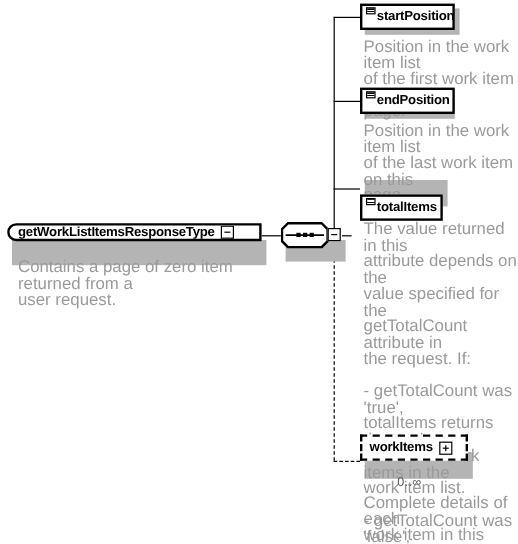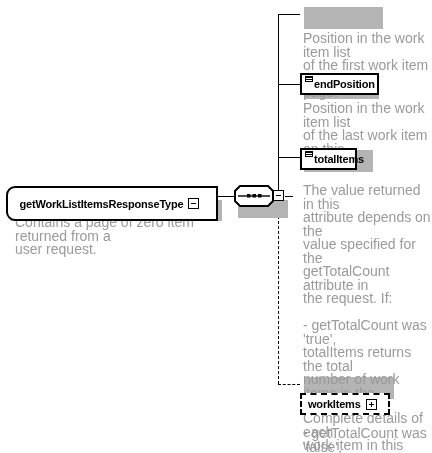--- a/index.html
+++ b/index.html
@@ -47,24 +47,23 @@
     font-weight: bold;
     color: #000000;
     line-height: 12px;
     white-space: nowrap;
     letter-spacing: -0.2px;
   }
 
   
   .node.root {
     border-radius: 9px 0 0 9px;
-    height: 35px;
+    height: 15px;
     padding-left: 7px;
     padding-right: 12px;
-    justify-content: center;
   }
 
   
   .node.optional {
     border: 2px dashed #000000;
     padding-left: 6px;
   }
 
   
   .attr-icon {
@@ -217,20 +216,24 @@
   <div class="line h" style="left:285px; top:196px; width:8px;"></div>
 
   <div class="line v" style="left:278px; top:14px; height:183px;"></div>
 
   <div class="line dashed-v" style="left:278px; top:196px; height:188px;"></div>
 
   <div class="line h" style="left:278px; top:14px; width:22px;"></div>
 
   <div class="node-shadow" style="left:304px; top:7px; width:79px; height:22px;"></div>
 
+  <div class="node" style="left:300px; top:3px; width:79px;">
+    <span class="attr-icon"></span>
+    <span class="node-label">startPosition</span>
+  </div>
 
   <div class="doc" style="left:303px; top:32px; width:126px;">Position in the work item list
 of the first work item on this
 page.</div>
 
   <div class="line h" style="left:278px; top:84px; width:22px;"></div>
 
   <div class="node-shadow" style="left:304px; top:77px; width:75px; height:22px;"></div>
 
   <div class="node" style="left:300px; top:73px; width:79px;">
@@ -239,21 +242,21 @@
   </div>
 
   <div class="doc" style="left:303px; top:102px; width:126px;">Position in the work item list
 of the last work item on this
 page.</div>
 
   <div class="line h" style="left:278px; top:157px; width:22px;"></div>
 
   <div class="node-shadow" style="left:304px; top:150px; width:69px; height:22px;"></div>
 
-  <div class="node" style="left:300px; top:148px; width:57px;text-align:center;">
+  <div class="node" style="left:300px; top:162px; width:69px;text-align:center;">
     <span class="attr-icon"></span>
     <span class="node-label">totalItems</span>
   </div>
 
   <div class="doc" style="left:303px; top:184px; width:128px;">The value returned in this
 attribute depends on the
 value specified for the
 getTotalCount attribute in
 the request. If:
 
@@ -266,21 +269,21 @@
 totalItems returns -1 if the
 work item list contains at
 least one work item, or 0
 (zero) if the work item list is
 empty.</div>
 
   <div class="line dashed-h" style="left:278px; top:384px; width:22px;"></div>
 
   <div class="node-shadow" style="left:304px; top:377px; width:90px; height:22px;"></div>
 
-  <div class="node optional" style="left:300px; top:393px; width:90px;">
+  <div class="node optional" style="left:300px; top:362px; width:90px;">
     <span class="node-label">workItems</span>
     <span class="toggle plus"></span>
   </div>
 
   <div class="cardinality" style="left:331px; top:396px;">0..∞</div>
 
   <div class="doc" style="left:303px; top:412px; width:128px;">Complete details of each
 work item in this page of the
 work item  list.</div>
 

